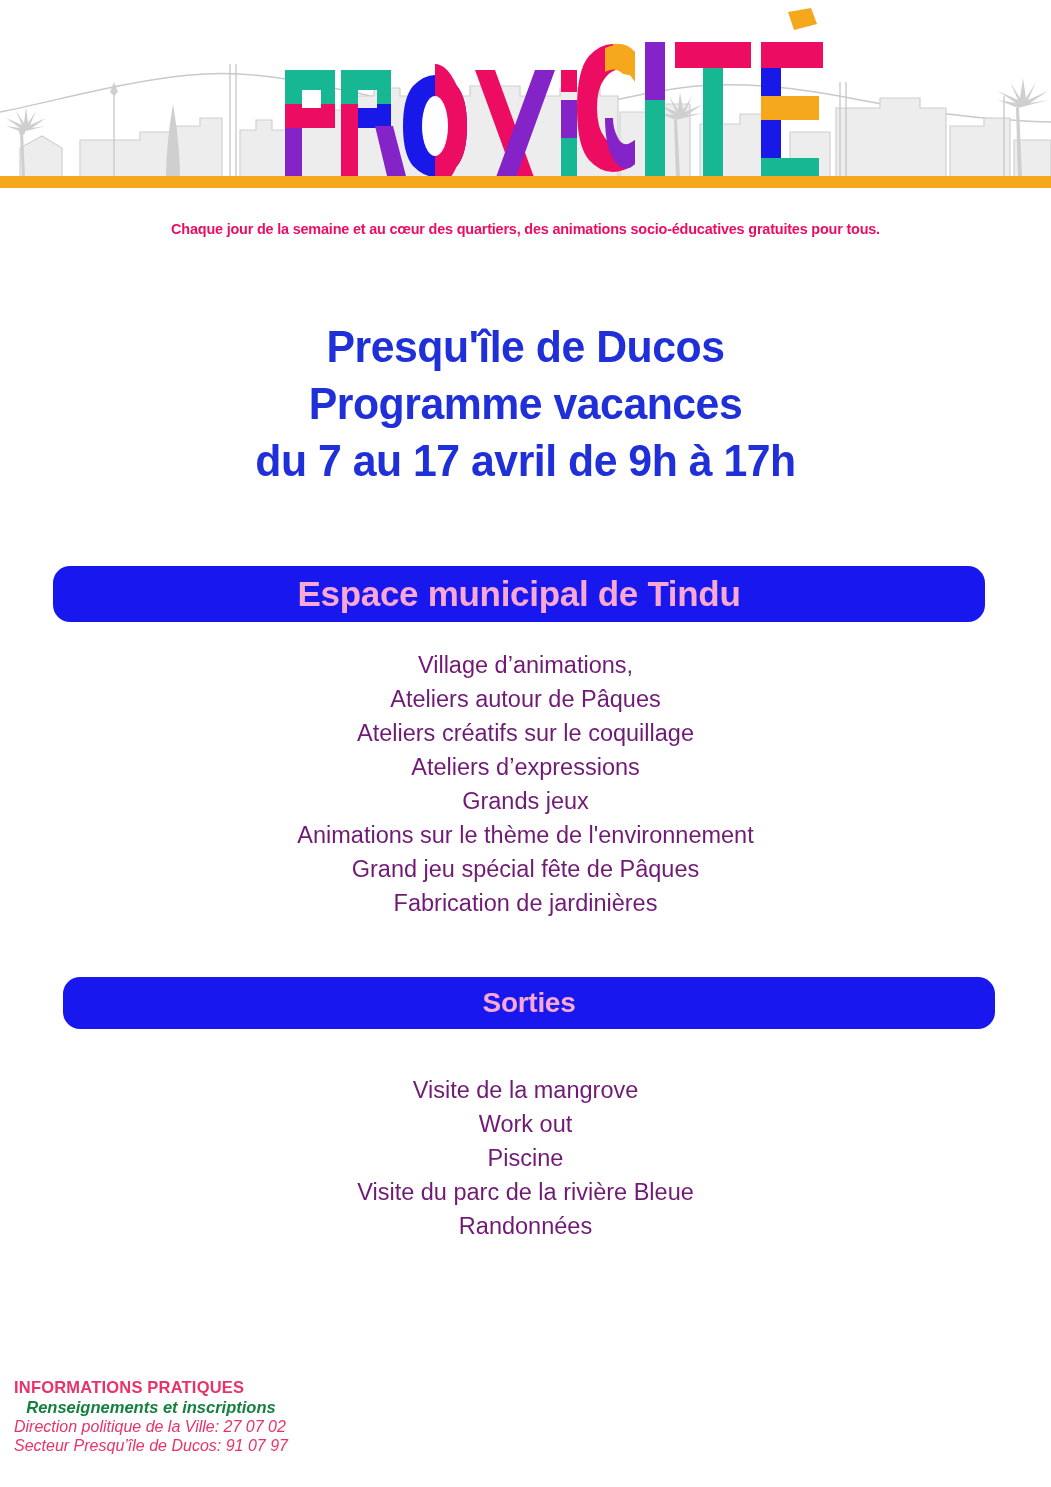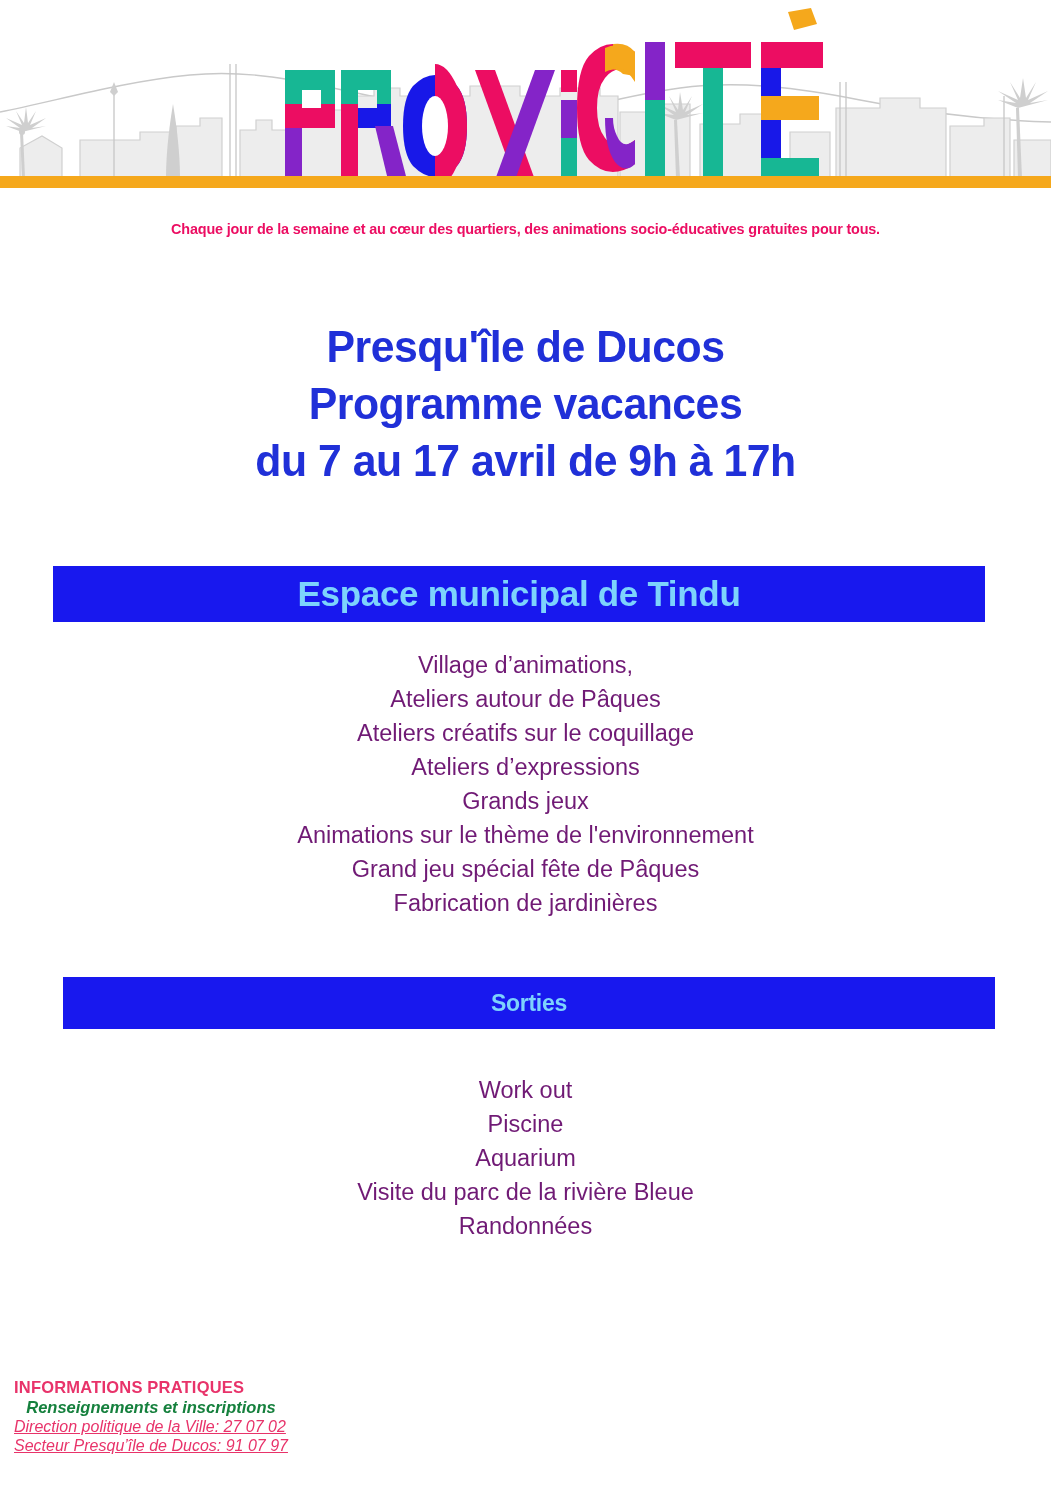--- a/index.html
+++ b/index.html
@@ -42,33 +42,34 @@
     font-weight:bold; font-size:45px; line-height:57px;
     letter-spacing:-0.5px;
     transform:scaleX(0.95); transform-origin:center;
   }
   .title .ln { display:block; white-space:nowrap; }
 
   
   .banner {
     position:absolute;
     background:#1818EE;
-    color:#7dd3fc;
+    color:#f9a8d4;
     display:flex; align-items:center; justify-content:center;
     font-family:"Liberation Sans", sans-serif;
     font-weight:bold;
     letter-spacing:-0.3px;
+    border-radius:17px;
   }
   .banner-tindu {
     left:53px; top:566px; width:932px; height:56px;
     font-size:35px;
   }
   .banner-sorties {
     left:63px; top:977px; width:932px; height:52px;
-    font-size:23px;
+    font-size:28px;
   }
 
   
   .list {
     position:absolute; left:0; width:1051px;
     text-align:center;
     font-family:"Liberation Sans", sans-serif;
     font-weight:normal;
     color:#701a75;
     font-size:23.5px; line-height:34px;
@@ -79,21 +80,21 @@
 
   
   .footer { position:absolute; left:0; top:1370px; width:1051px; height:117px; }
   .info {
     position:absolute; left:14px; top:8px;
     color:#EC3E6E;
     font-family:"Liberation Sans", sans-serif;
   }
   .info .l1 { font-weight:bold; font-size:16.5px; letter-spacing:0.2px; color:#E8336A; }
   .info .l2 { font-weight:bold; font-style:italic; font-size:16.5px; margin-top:1px; color:#15803d;text-align:center; }
-  .info .l3, .info .l4 { font-style:italic; font-size:16px; margin-top:1px; color:#E8336A;text-decoration:underline; }
+  .info .l3, .info .l4 { font-style:italic; font-size:16px; margin-top:1px; color:#E8336A; }
 </style>
 </head>
 <body>
 
 <div class="poster">
 
   <div class="header">
 
     <svg class="skyline" viewBox="0 0 1051 196" preserveAspectRatio="none">
       <g fill="none" stroke="#C9C9C9" stroke-width="1.4">
@@ -224,23 +225,23 @@
     <div>Ateliers d’expressions</div>
     <div>Grands jeux</div>
     <div>Animations sur le thème de l'environnement</div>
     <div>Grand jeu spécial fête de Pâques</div>
     <div>Fabrication de jardinières</div>
   </div>
 
   <div class="banner banner-sorties">Sorties</div>
 
   <div class="list list-sorties">
+    <div>Visite de la mangrove</div>
     <div>Work out</div>
     <div>Piscine</div>
-    <div>Aquarium</div>
     <div>Visite du parc de la rivière Bleue</div>
     <div>Randonnées</div>
   </div>
 
   <div class="footer">
 
     <div class="info">
       <div class="l1">INFORMATIONS PRATIQUES</div>
       <div class="l2">Renseignements et inscriptions</div>
       <div class="l3">Direction politique de la Ville: 27 07 02</div>

